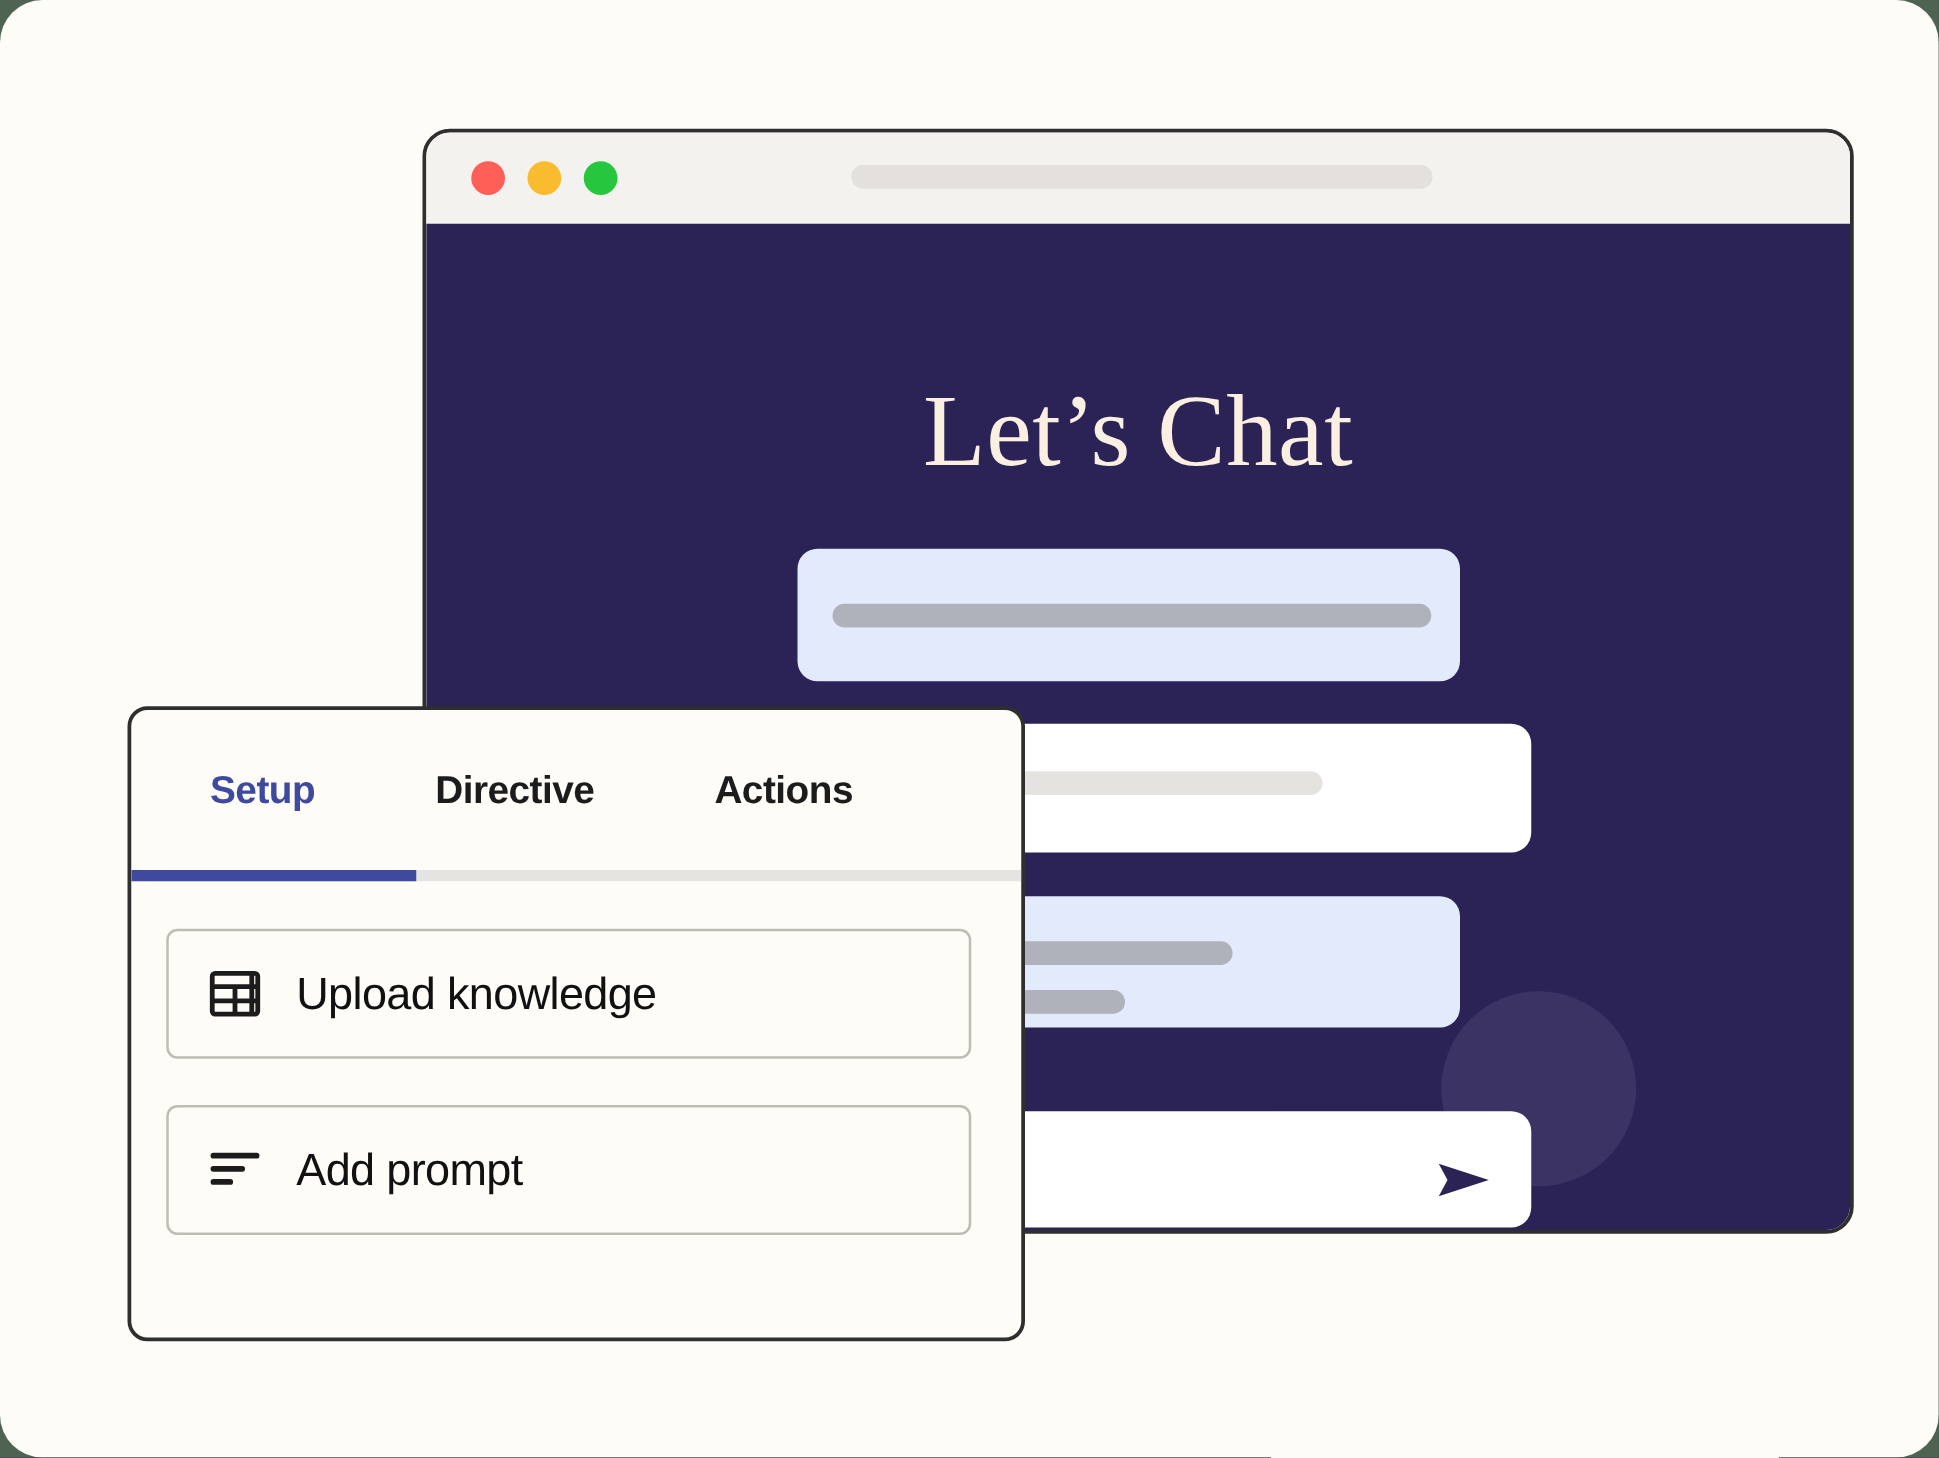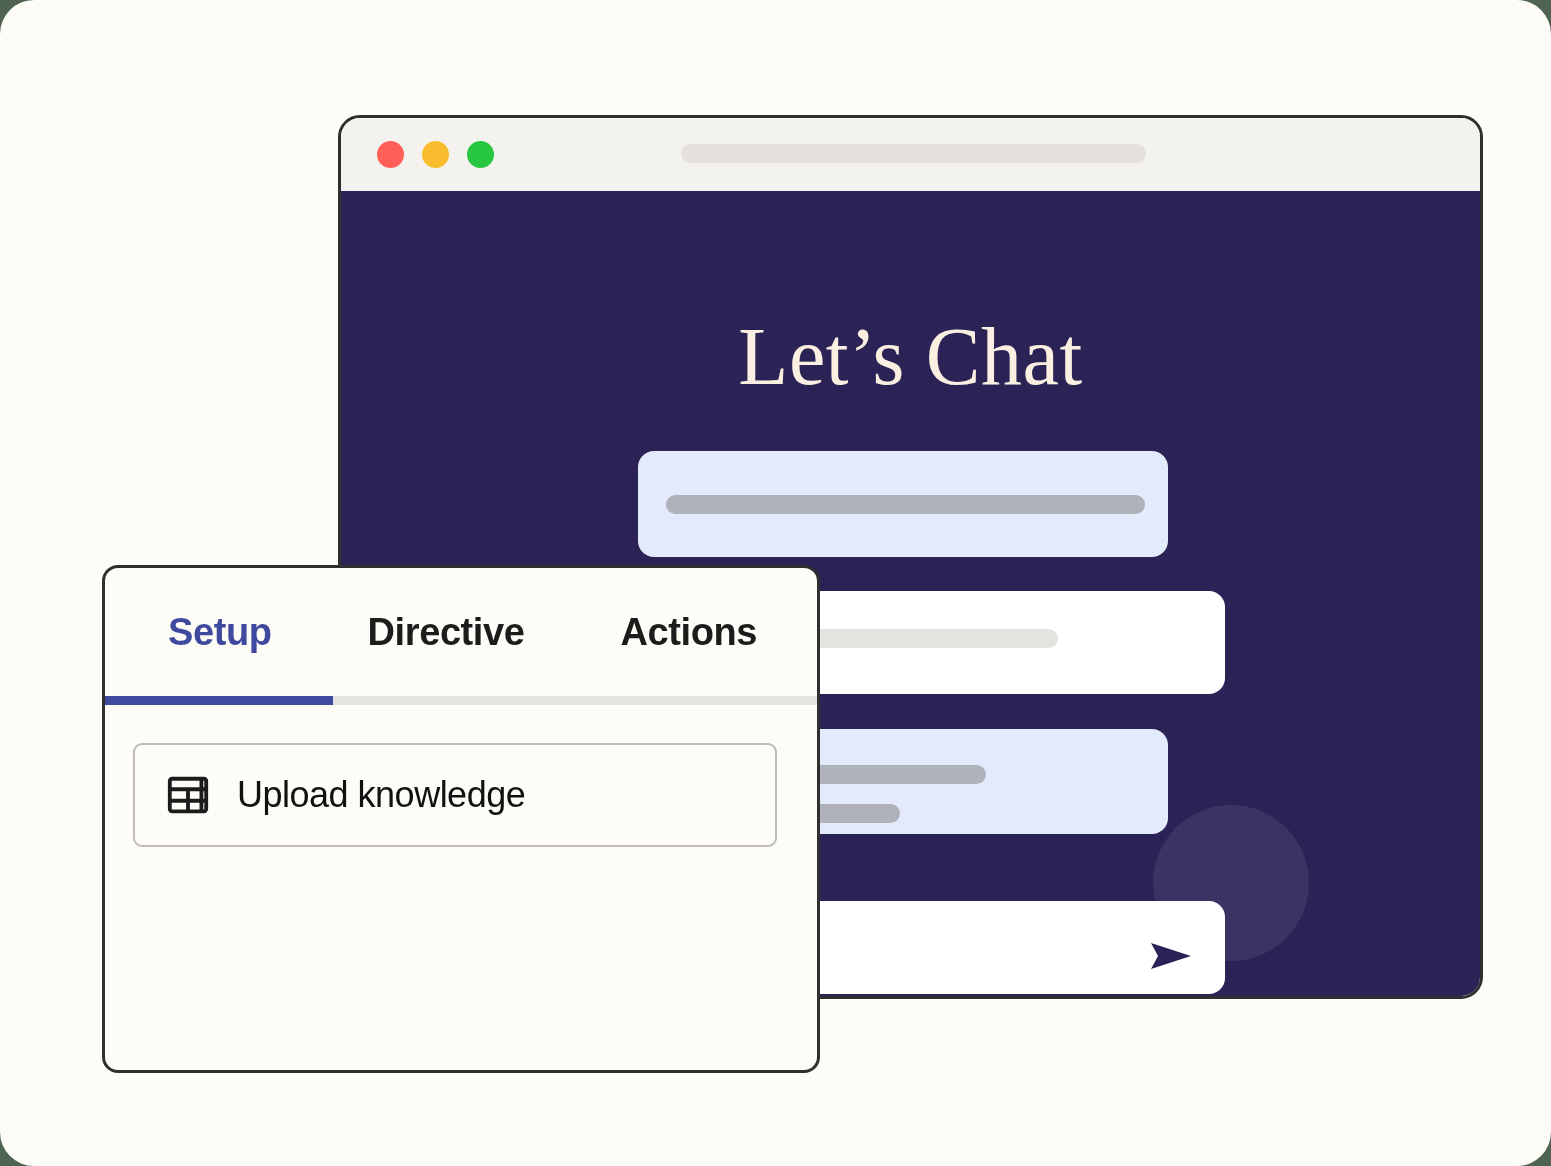--- a/index.html
+++ b/index.html
@@ -21,21 +21,21 @@
     height: 1166px;
     background: #FDFCF7;
     border-radius: 34px;
     overflow: hidden;
   }
 
   
   .browser-window {
     position: absolute;
     left: 338px;
-    top: 115px;
+    top: 103px;
     width: 1145px;
     height: 884px;
     background: #F4F2EE;
     border: 3px solid #2F2F2F;
     border-radius: 22px;
     box-sizing: border-box;
     overflow: hidden;
   }
   .browser-chrome {
     position: relative;
@@ -169,21 +169,21 @@
 
   .tabs {
     position: relative;
     display: flex;
     align-items: center;
     height: 128px;
     padding-left: 63px;
     gap: 96px;
   }
   .tab {
-    font-size: 38px;
+    font-size: 31px;
     font-weight: bold;
     color: #1C1C1C;
     letter-spacing: -0.4px;
     cursor: pointer;
     white-space: nowrap;
   }
   .tab.active { color: #3F4A9E; }
 
   .tab-rail {
     position: relative;
@@ -288,17 +288,25 @@
         <svg class="option-icon" viewBox="0 0 24 24">
           <rect x="2.5" y="3.5" width="19" height="17" rx="1.2" fill="none" stroke="#1C1C1C" stroke-width="2"></rect>
           <line x1="2.5" y1="9" x2="21.5" y2="9" stroke="#1C1C1C" stroke-width="2"></line>
           <line x1="2.5" y1="15" x2="21.5" y2="15" stroke="#1C1C1C" stroke-width="2"></line>
           <line x1="12" y1="9" x2="12" y2="20.5" stroke="#1C1C1C" stroke-width="2"></line>
           <line x1="19" y1="3.5" x2="19" y2="20.5" stroke="#1C1C1C" stroke-width="2"></line>
         </svg>
         <span class="option-label">Upload knowledge</span>
       </div>
 
+      <div class="option-row">
+        <svg class="option-icon" viewBox="0 0 24 24">
+          <line x1="3" y1="6" x2="21" y2="6" stroke="#1C1C1C" stroke-width="2.4" stroke-linecap="round"></line>
+          <line x1="3" y1="11.5" x2="15" y2="11.5" stroke="#1C1C1C" stroke-width="2.4" stroke-linecap="round"></line>
+          <line x1="3" y1="17" x2="10" y2="17" stroke="#1C1C1C" stroke-width="2.4" stroke-linecap="round"></line>
+        </svg>
+        <span class="option-label">Add prompt</span>
+      </div>
 
     </div>
   </div>
 
 </div>
 
 </body></html>

